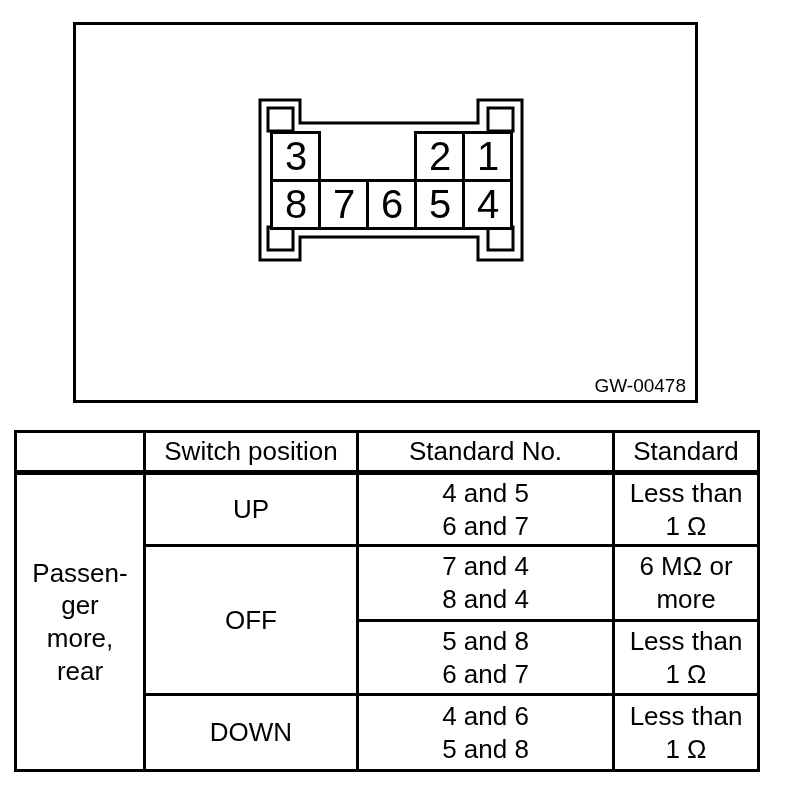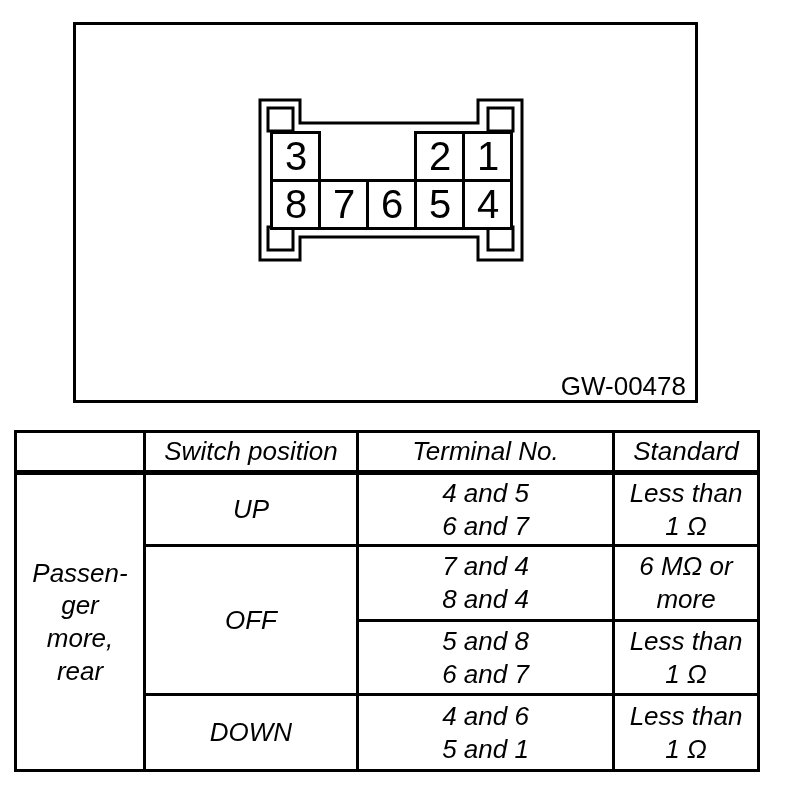--- a/index.html
+++ b/index.html
@@ -25,38 +25,37 @@
     position: absolute;
     width: 51px; height: 51px;
     border: 3px solid #000; box-sizing: border-box;
     background: #fff;
     text-align: center;
     font-size: 40px; line-height: 45px;
     letter-spacing: -1px;
   }
   .fig-code {
     position: absolute; right: 9px; bottom: 2px;
-    font-size: 26px; line-height: 24px;
+    font-size: 19px; line-height: 24px;
   }
 
   
   .spec-table {
     position: absolute; left: 14px; top: 430px;
     width: 743px;
     border-collapse: collapse; table-layout: fixed;
     font-size: 26px;
   }
   .spec-table th, .spec-table td {
     border: 3px solid #000;
     text-align: center; vertical-align: middle;
     padding: 0;
     font-weight: normal;
     white-space: pre-line;
     line-height: 1.26;
-    font-style: italic;
   }
   .spec-table thead th { border-bottom: 5px solid #000; }
   .row-label { line-height: 1.22; }
 </style>
 </head>
 <body>
 
 <div class="page">
 
   <div class="figure-box">
@@ -85,21 +84,21 @@
     <colgroup>
       <col style="width:129px">
       <col style="width:213px">
       <col style="width:256px">
       <col style="width:145px">
     </colgroup>
     <thead>
       <tr style="height:41px">
         <th></th>
         <th>Switch position</th>
-        <th>Terminal No.</th>
+        <th>Standard No.</th>
         <th>Standard</th>
       </tr>
     </thead>
     <tbody>
       <tr style="height:73px">
         <td rowspan="4" class="row-label">Passen-
 ger
 more,
 rear</td>
         <td>UP</td>
@@ -117,20 +116,20 @@
       </tr>
       <tr style="height:74px">
         <td>5 and 8
 6 and 7</td>
         <td>Less than
 1 Ω</td>
       </tr>
       <tr style="height:76px">
         <td>DOWN</td>
         <td>4 and 6
-5 and 1</td>
+5 and 8</td>
         <td>Less than
 1 Ω</td>
       </tr>
     </tbody>
   </table>
 
 </div>
 
 </body></html>

